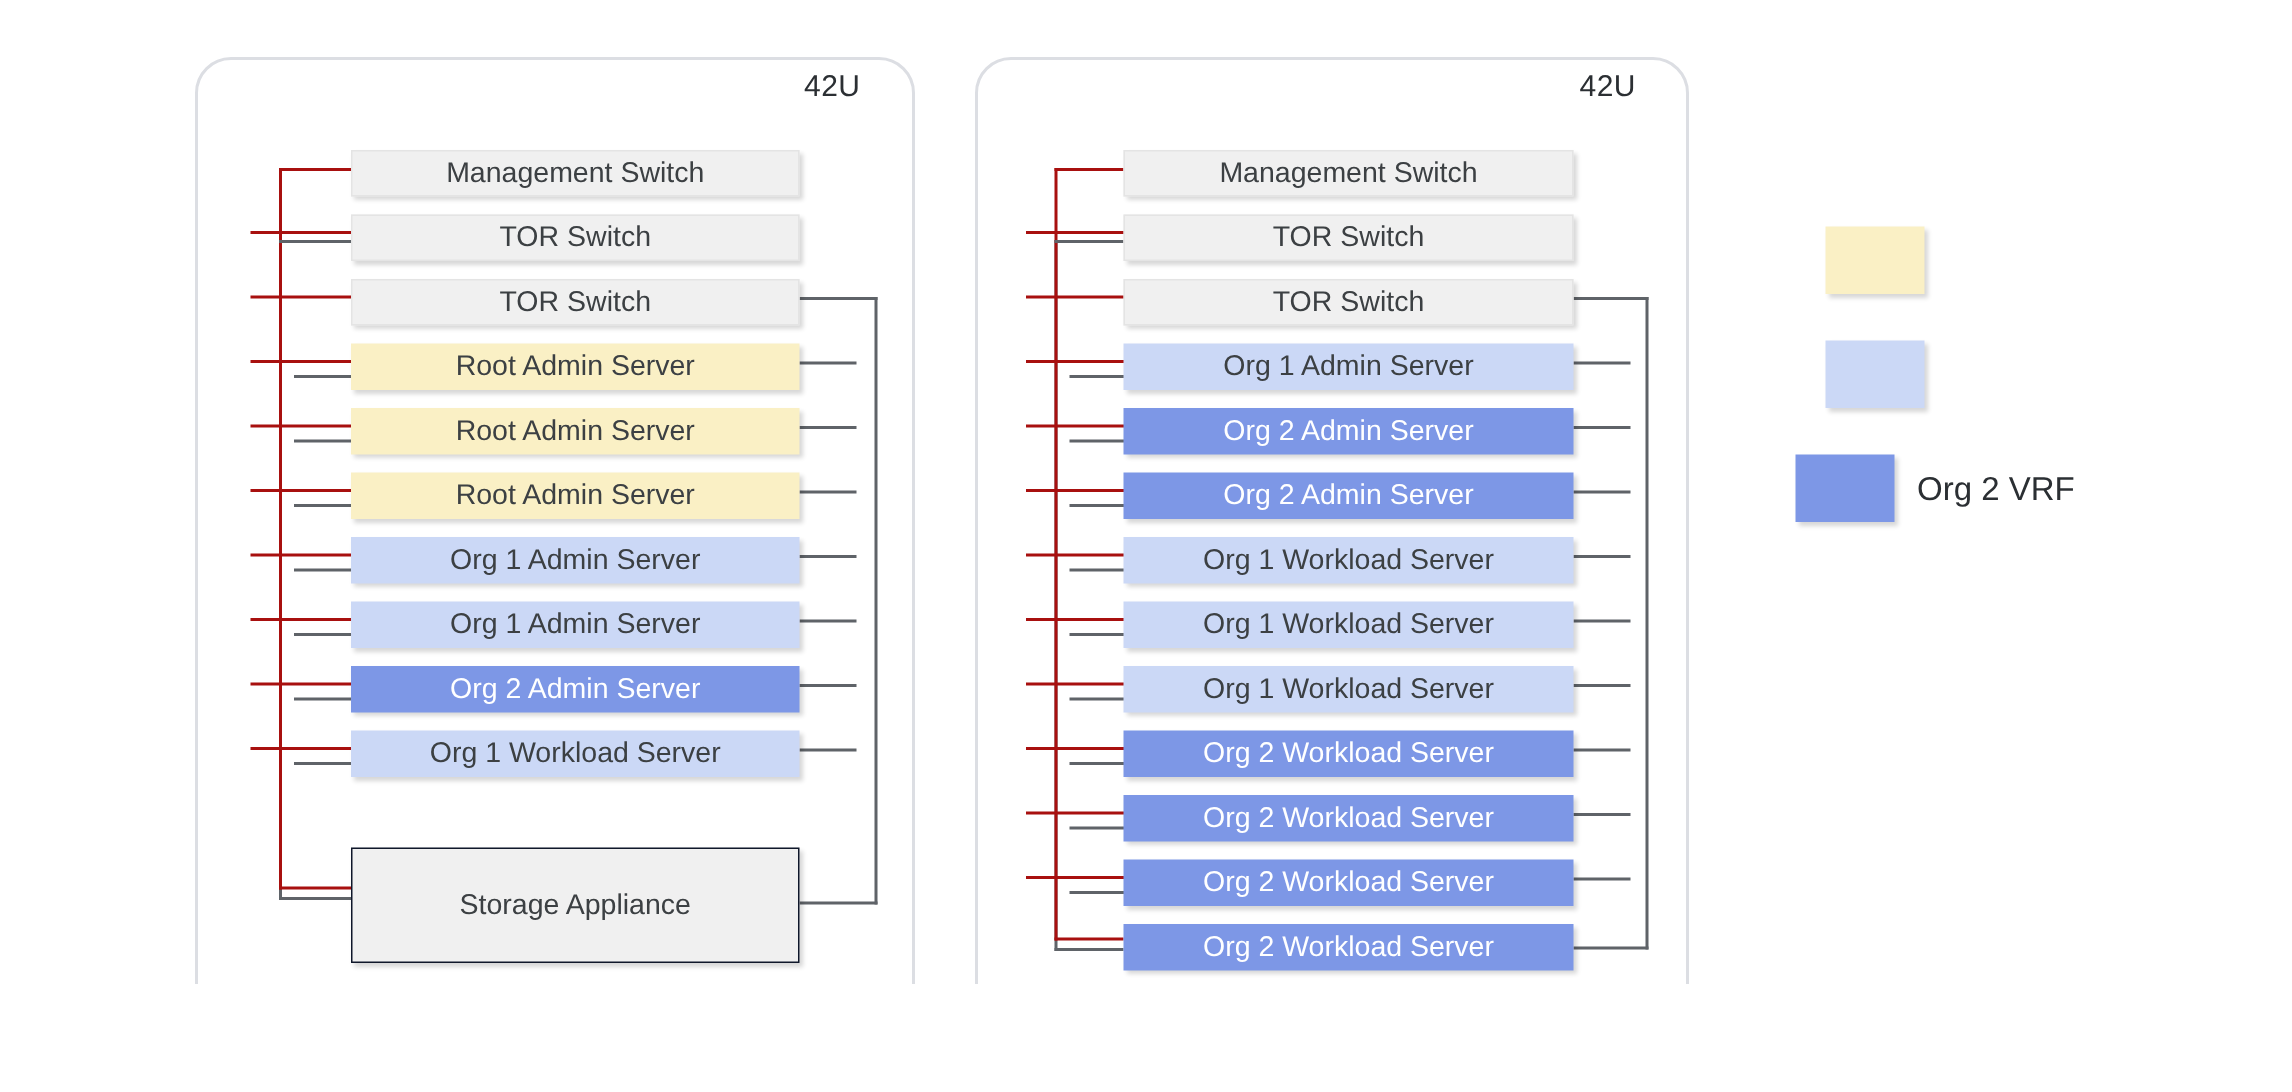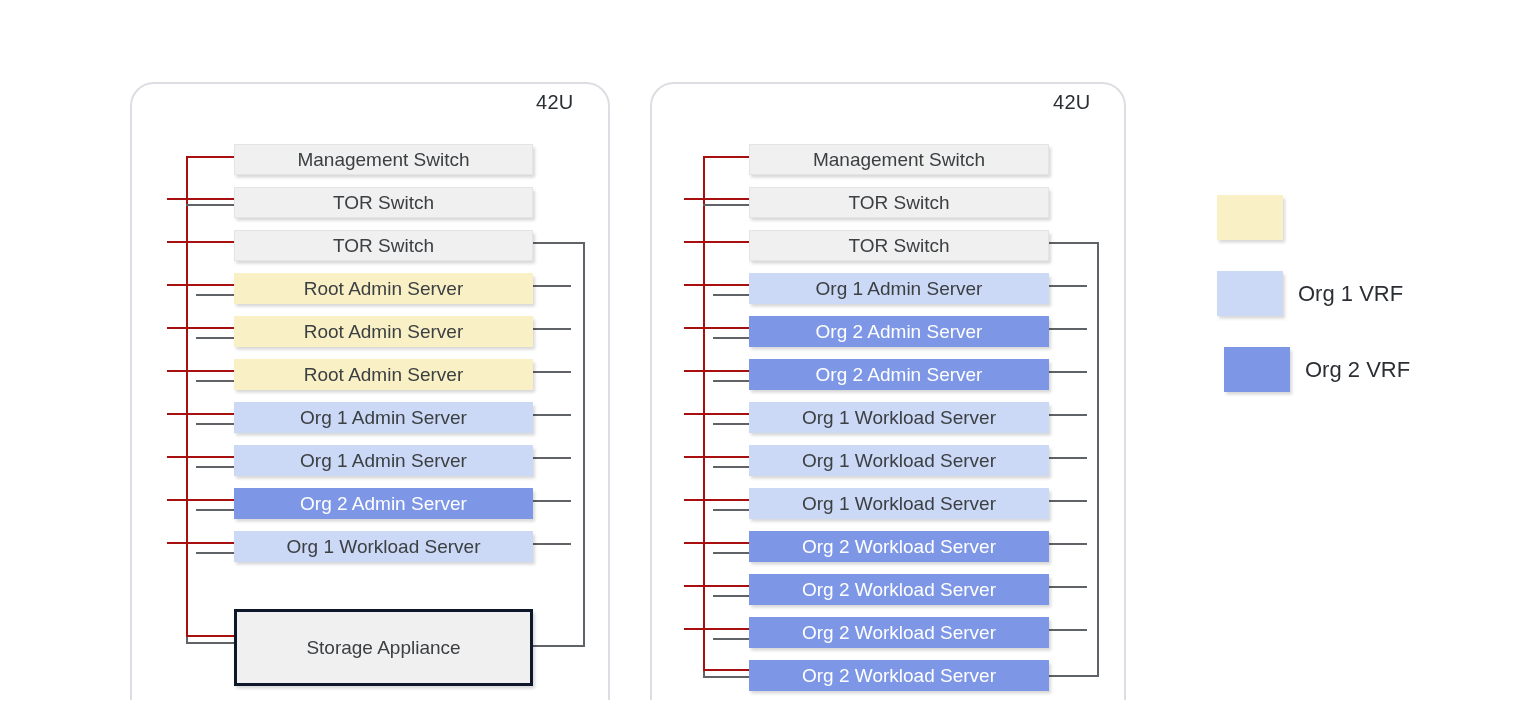--- a/index.html
+++ b/index.html
@@ -2,21 +2,20 @@
 <html><head>
 <meta charset="utf-8">
 <style>
   html,body{margin:0;padding:0;background:#ffffff;}
   #canvas{
     position:relative;
     width:1528px;height:656px;
     background:#ffffff;
     font-family:"Liberation Sans", sans-serif;
     overflow:hidden;
-    margin-top:44px;
   }
   .rack{
     position:absolute;
     border:2px solid #DCDEE3;
     border-radius:24px;
     background:#ffffff;
     box-sizing:border-box;
   }
   .capacity{
     position:absolute;
@@ -27,21 +26,21 @@
   .unit{
     position:absolute;
     display:flex;align-items:center;justify-content:center;
     font-size:19px;
     color:#3C4043;
     box-sizing:border-box;
     box-shadow:2px 2.5px 3px rgba(0,0,0,.16);
     white-space:nowrap;
   }
   .unit.switch{background:#F0F0F0;border:1px solid #E4E4E4;}
-  .unit.storage{background:#F0F0F0;border:3px solid #0f172a;}
+  .unit.storage{background:#F0F0F0;border:1px solid #0f172a;}
   .unit.root_admin{background:#FAF0C5;}
   .unit.org1{background:#CBD8F6;}
   .unit.org2{background:#7D97E6;color:#ffffff;}
   .line{position:absolute;}
   .legend-item{position:absolute;}
   .legend-swatch{
     position:absolute;left:0;top:0;width:66px;height:45px;
     box-shadow:2px 2.5px 3px rgba(0,0,0,.16);
   }
   .legend-label{
@@ -202,20 +201,19 @@
       <div class="unit org2" style="left: 749px; top: 616px; width: 300px; height: 31px;">
         <span>Org 2 Workload Server</span>
       </div>
     </div>
   <div id="legend">
       <div class="legend-item" style="left: 1217px; top: 151px; width: 300px; height: 45px;">
         <div class="legend-swatch" style="background: rgb(250, 240, 197);"></div>
       </div>
       <div class="legend-item" style="left: 1217px; top: 227px; width: 300px; height: 45px;">
         <div class="legend-swatch" style="background: rgb(203, 216, 246);"></div>
-        <div class="legend-label">Org 1 VRF</div>
-      </div>
-      <div class="legend-item" style="left: 1224px; top: 303px; width: 300px; height: 45px;">
+      </div>
+      <div class="legend-item" style="left: 1197px; top: 303px; width: 300px; height: 45px;">
         <div class="legend-swatch" style="background: rgb(125, 151, 230);"></div>
         <div class="legend-label">Org 2 VRF</div>
       </div>
     </div>
 </div>
 
 </body></html>

